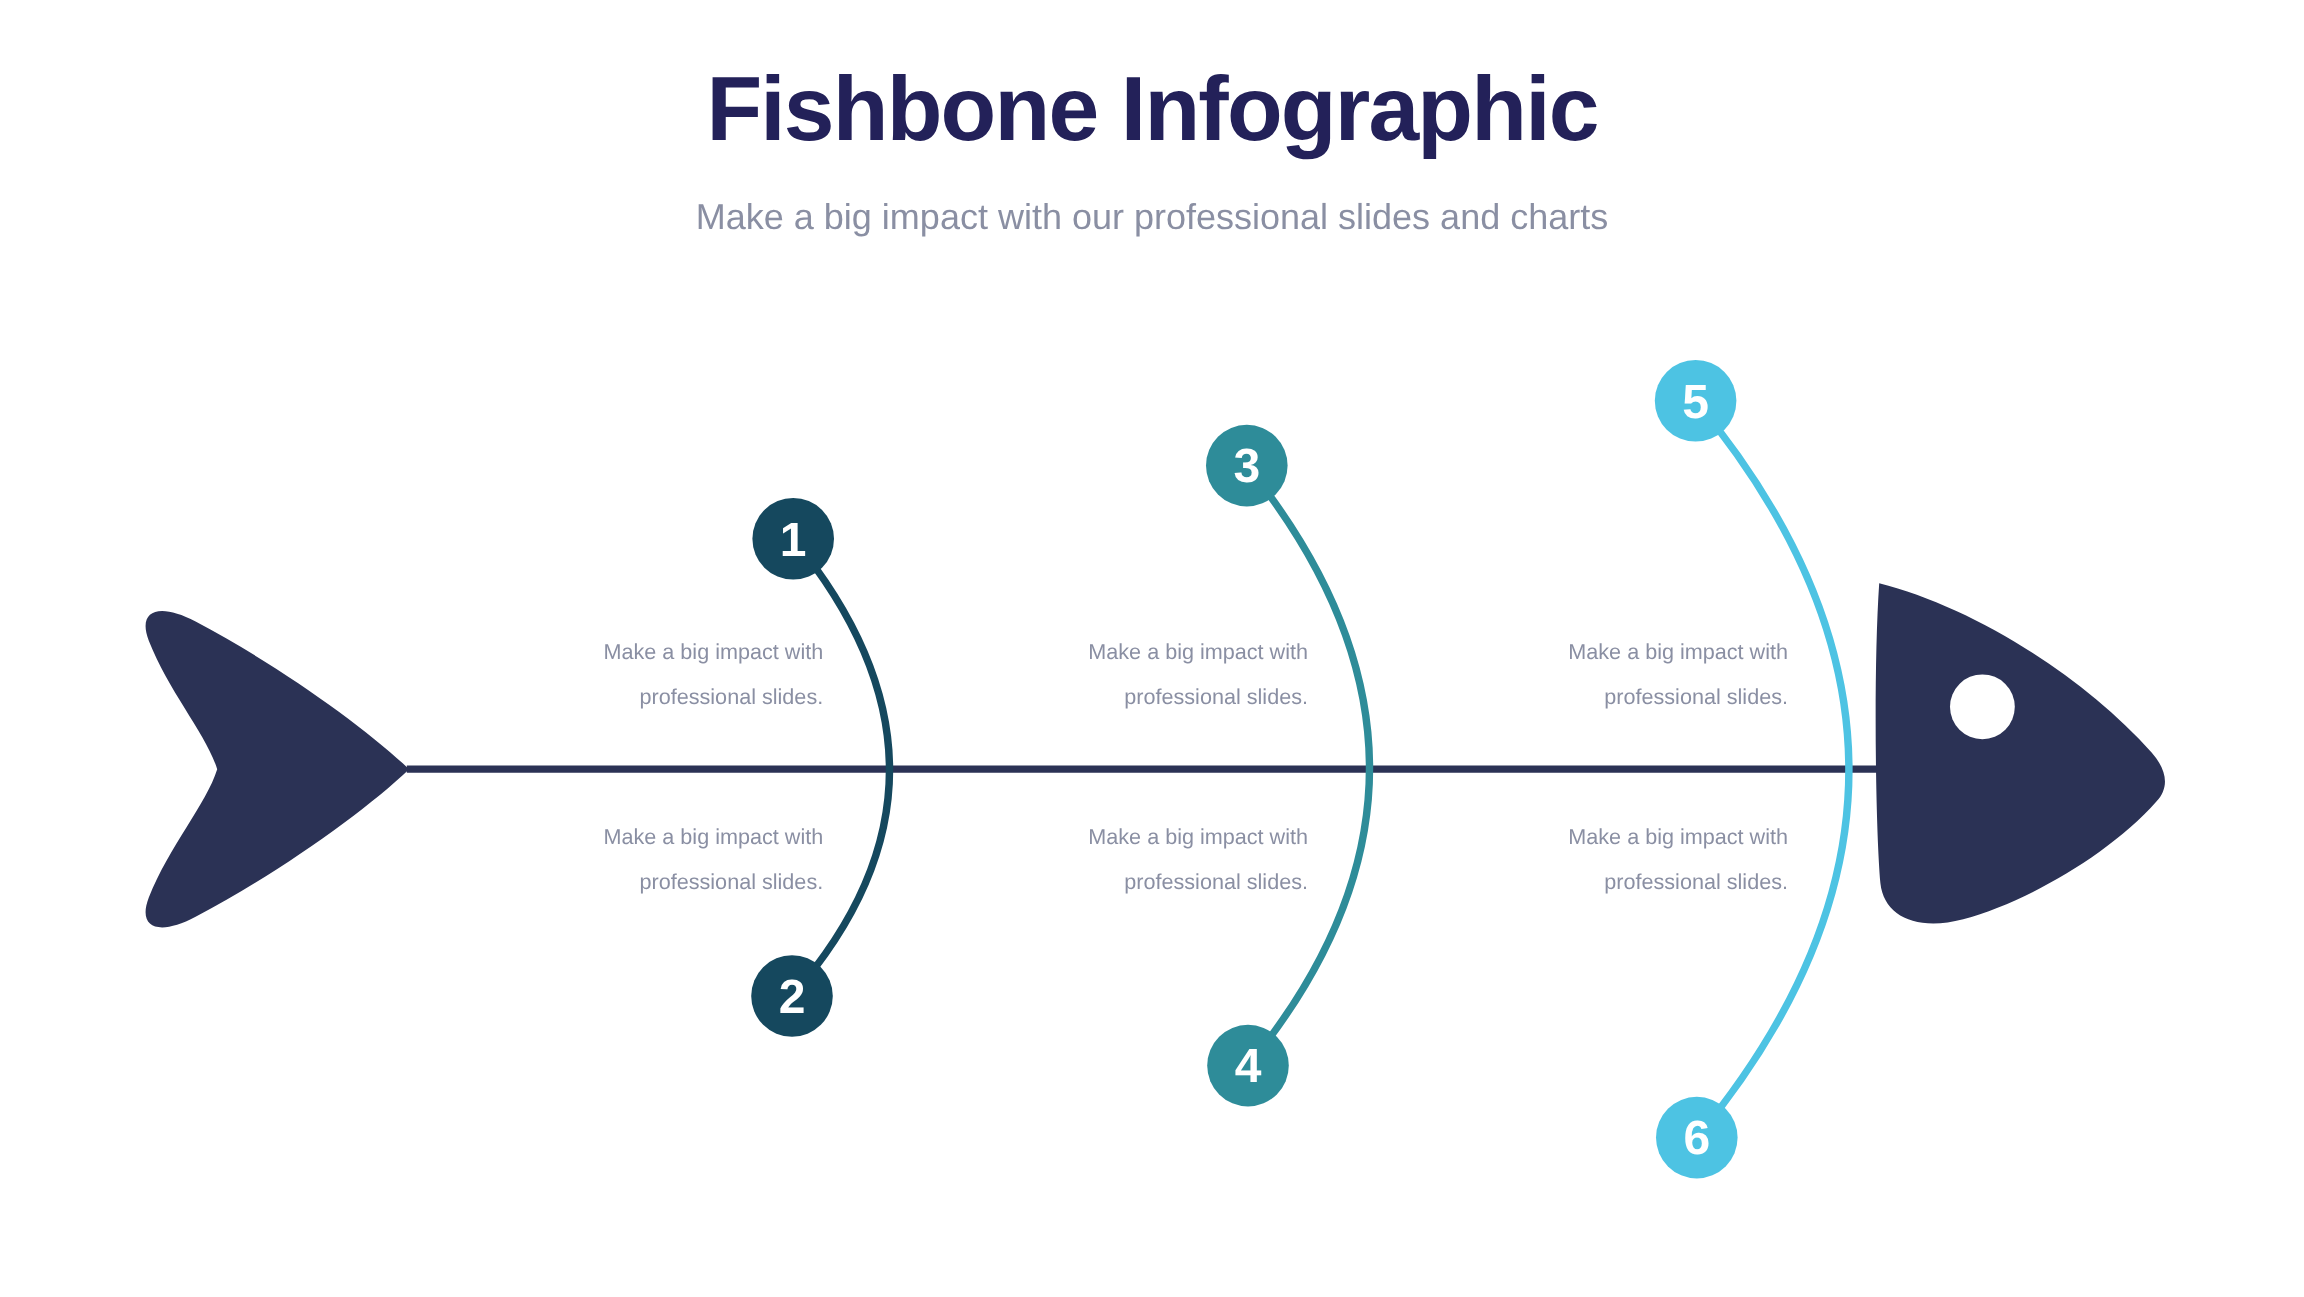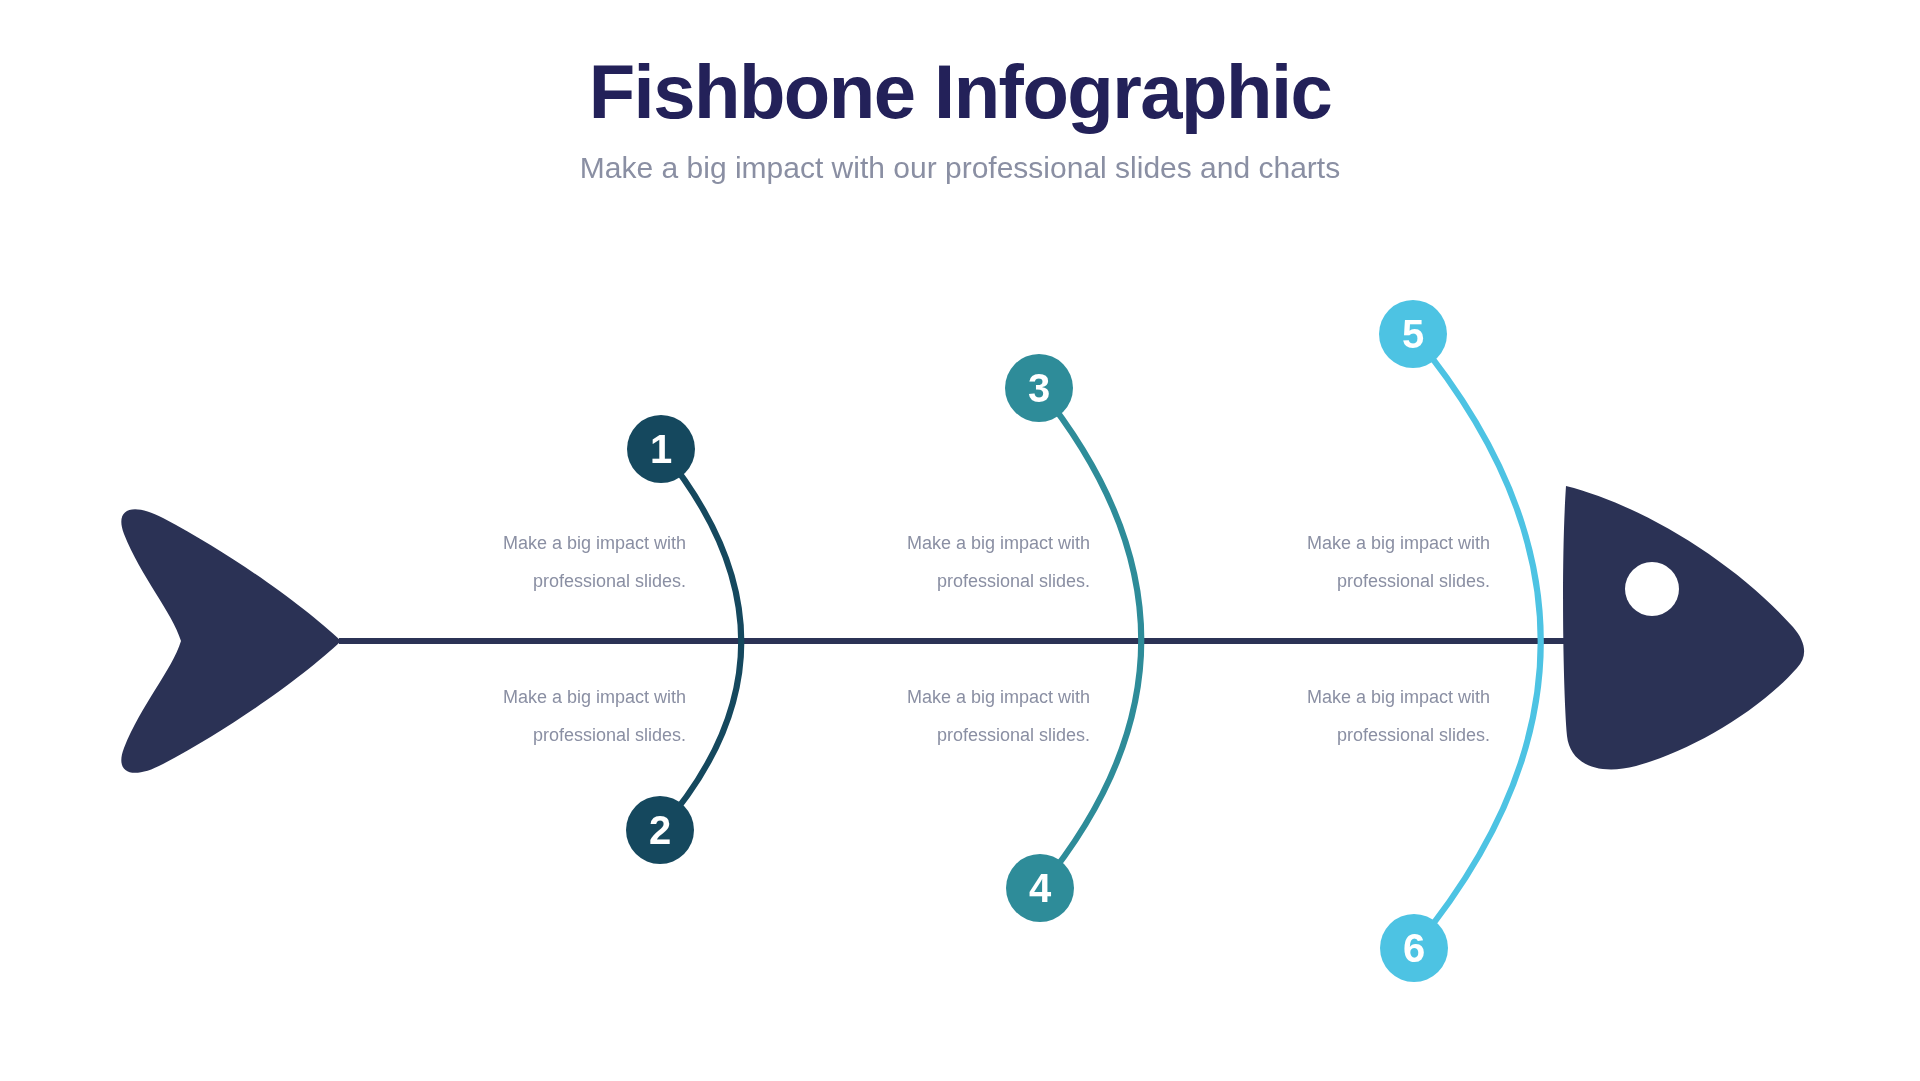--- a/index.html
+++ b/index.html
@@ -24,21 +24,21 @@
   }
   .title {
     margin: 52px 0 0 0;
     font-size: 76px;
     font-weight: 700;
     letter-spacing: -1.5px;
     color: #232159;
     line-height: 1.05;
   }
   .subtitle {
-    margin: 18px 0 0 0;
+    margin: 32px 0 0 0;
     font-size: 30px;
     font-weight: 400;
     color: #8A8FA3;
     line-height: 1.2;
   }
   .fishbone-svg {
     position: absolute;
     top: 0;
     left: 0;
     width: 1920px;

